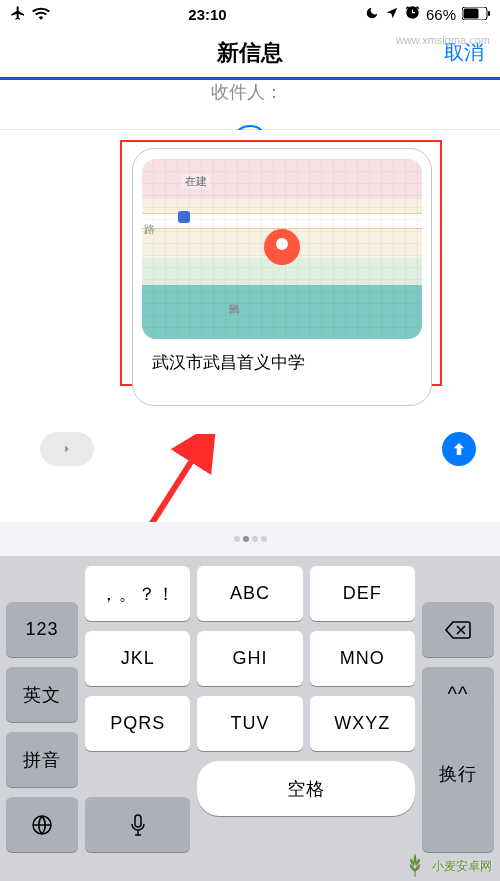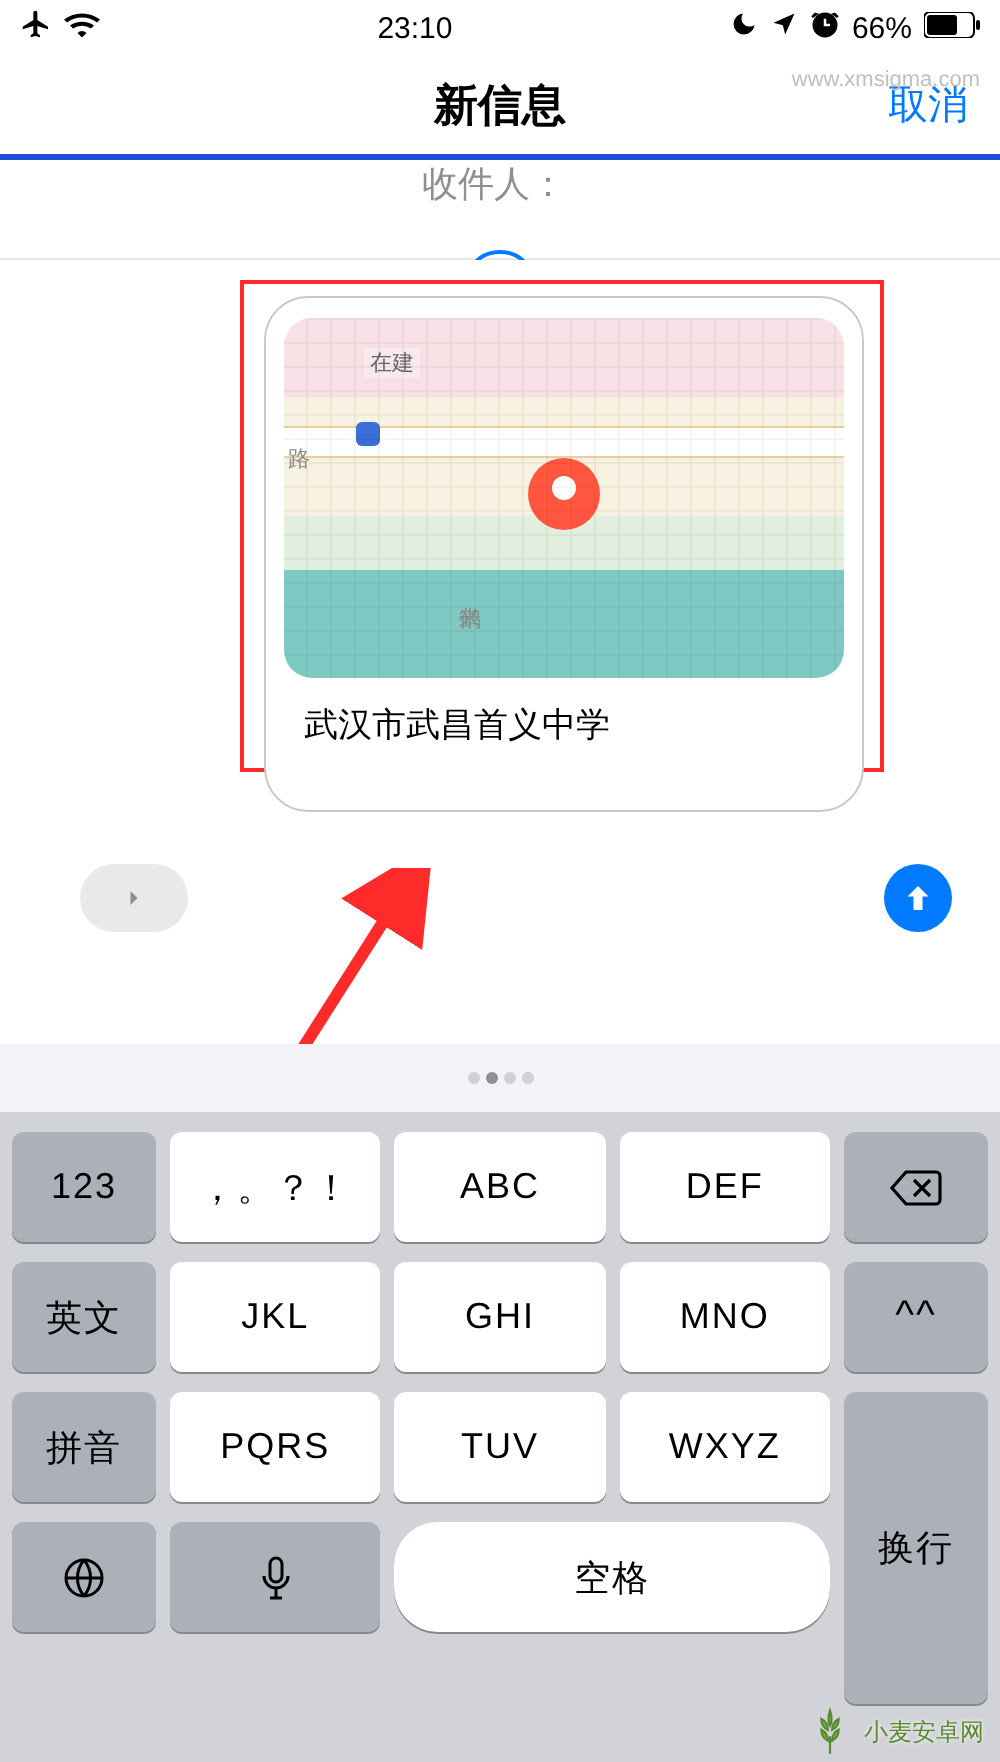--- a/index.html
+++ b/index.html
@@ -1,21 +1,21 @@
 <!DOCTYPE html>
 <html><head>
 <meta charset="utf-8">
 <style>
   * { box-sizing: border-box; margin: 0; padding: 0; }
   html, body { width: 500px; height: 881px; font-family: -apple-system, "Helvetica Neue", Arial, sans-serif; background: #fff; overflow: hidden; position: relative; }
 
   
   .status-bar { height: 28px; display: flex; align-items: center; justify-content: space-between; padding: 0 10px; font-size: 15px; font-weight: 500; }
   .status-left, .status-right { display: flex; align-items: center; gap: 6px; }
-  .status-center { font-weight: 400; }
+  .status-center { font-weight: 700; }
 
   
   .nav { height: 52px; display: flex; align-items: center; justify-content: center; position: relative; border-bottom: 3px solid #1d4ed8; }
   .nav-title { font-size: 22px; font-weight: 600; }
   .nav-cancel { position: absolute; right: 16px; color: #007aff; font-size: 20px; }
 
   
   .recip { height: 50px; display: flex; align-items: center; padding: 0 14px; border-bottom: 1px solid #e6e6e6; flex-direction: column; }
   .recip-label { color: #8e8e93; font-size: 18px; margin-right: 6px; }
   .recip-input { flex: 1; border: none; outline: none; font-size: 18px; }
@@ -50,21 +50,21 @@
 
   
   .arrow { position: absolute; left: 36px; top: 434px; width: 260px; height: 246px; pointer-events: none; }
 
   
   .kbd { position: absolute; left: 0; bottom: 0; width: 100%; height: 325px; background: #d1d3d9; padding: 10px 6px 6px; }
   .kbd-bar { position: absolute; top: -34px; left: 0; width: 100%; height: 34px; background: #f2f2f7; display: flex; align-items: center; justify-content: center; gap: 3px; }
   .kbd-dot { width: 6px; height: 6px; border-radius: 50%; background: #d0d0d5; }
   .kbd-dot.active { background: #8e8e93; }
   .key { background: #fff; border-radius: 6px; box-shadow: 0 1px 0 #888; height: 55px; display: flex; align-items: center; justify-content: center; font-size: 18px; color: #000; letter-spacing: 1px; }
-  .key.dark { background: #acb0b9; }
+  .key.dark { background: #acb0b9; margin-top: 36px; }
   .key.delete svg, .key svg { display: block; }
   .key.return { background: #acb0b9; height: 156px; font-size: 18px; }
   .kgrid { display: grid; grid-template-columns: 72px 1fr 1fr 1fr 72px; grid-template-rows: 55px 55px 55px 55px 55px; gap: 10px 7px; }
   .span2 { grid-column: span 2; }
   .returnspan { grid-row: span 2; }
   .key.space { font-size: 18px; border-radius: 22px; }
   .key.small { font-size: 20px; }
 
   
   .wm { position: absolute; right: 8px; bottom: 2px; display: flex; align-items: center; gap: 4px; font-size: 12px; color: #5a8a2e; text-shadow: 0 0 2px #fff; }

